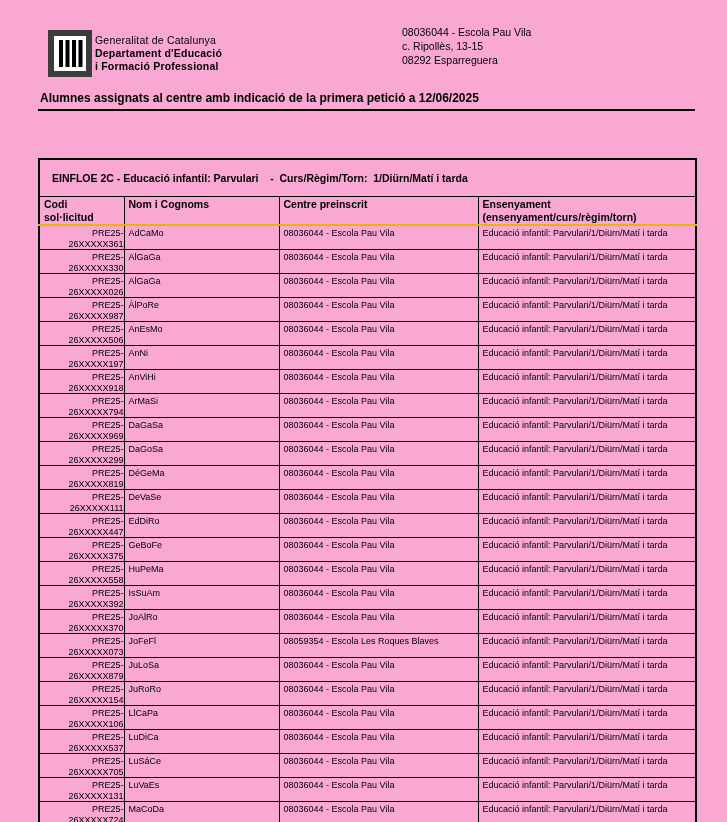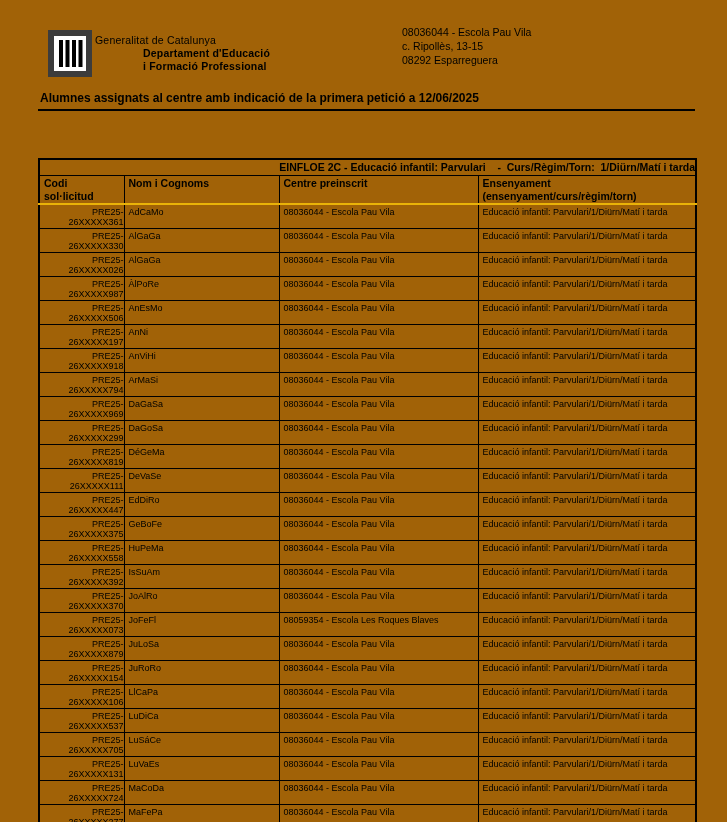--- a/index.html
+++ b/index.html
@@ -1,44 +1,44 @@
 <!DOCTYPE html>
 <html lang="ca"><head>
 <meta charset="utf-8">
 <style>
   html,body{margin:0;padding:0;background:#888;}
   .page{
     position:relative;
     width:727px;height:822px;
-    background:#a16207;
+    background:#f9a8d4;
     font-family:"Liberation Sans","DejaVu Sans",sans-serif;
     color:#000;
     overflow:hidden;
   }
   
   .logo{position:absolute;left:48px;top:30px;width:44px;height:47px;}
   .org{position:absolute;left:95px;top:34px;font-size:10.5px;line-height:13px;letter-spacing:.2px;}
-  .org .b{font-weight:bold;margin-left:48px;}
+  .org .b{font-weight:bold;}
   .addr{position:absolute;left:402px;top:25px;font-size:10.5px;line-height:14px;}
   
   .headings{
     position:absolute;left:38px;top:90px;width:657px;
     font-size:12px;font-weight:bold;line-height:16px;
     border-bottom:2px solid #000;padding:0 0 3px 2px;box-sizing:border-box;
   }
   
   table.list{
     position:absolute;left:38px;top:158px;
     width:657px;border-collapse:collapse;table-layout:fixed;
     border:2px solid #000;
   }
   table.list td,table.list th{box-sizing:border-box;overflow:hidden;}
   .group-title{
-    height:16px;text-align:right;font-size:10.5px;font-weight:bold;
-    border-bottom:1px solid #000;white-space:pre;padding:0;vertical-align:middle;
+    height:16px;text-align:left;font-size:10.5px;font-weight:bold;
+    border-bottom:1px solid #000;white-space:pre;padding:12px;vertical-align:middle;
   }
   th.colh{
     height:28px;font-size:10.5px;font-weight:bold;line-height:13px;
     border-bottom:2px solid #eab308;border-right:1px solid #000;
     vertical-align:top;padding:1px 2px 0 4px;
   }
   th.colh:last-child{border-right:none;border-radius:10px;}
   th.colh.left{text-align:left;}
   th.colh.center{text-align:left;}
   td.cell{

